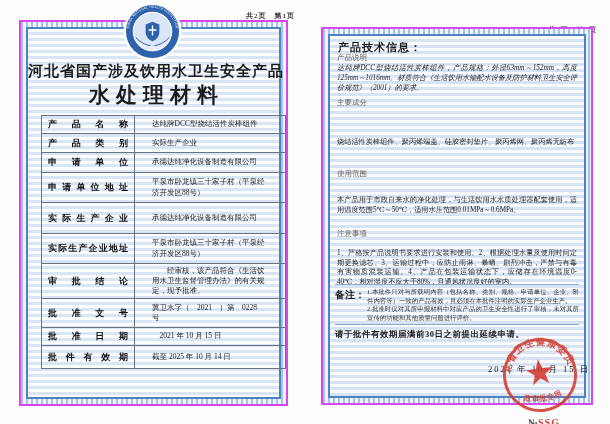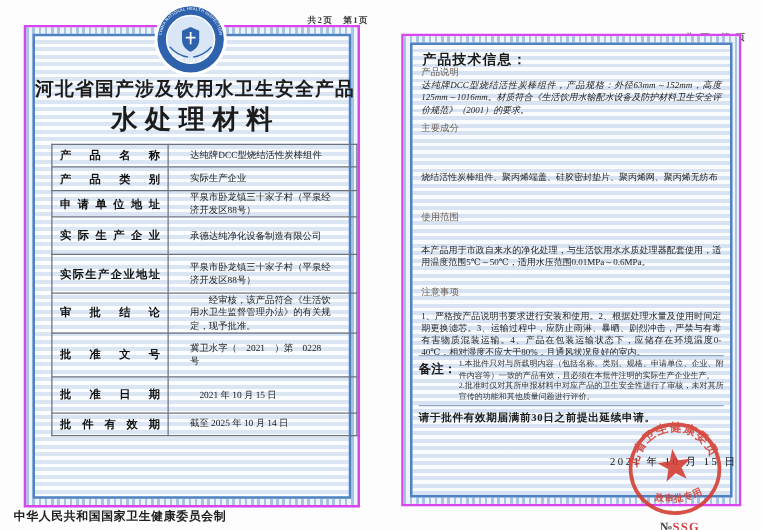--- a/index.html
+++ b/index.html
@@ -83,20 +83,24 @@
         <div class="title2">水处理材料</div>
         <table class="cert-table">
           <tbody>
               <tr>
             <td class="lbl">产品名称</td>
             <td class="val">达纯牌DCC型烧结活性炭棒组件</td>
               </tr>
           <tr>
             <td class="lbl">产品类别</td>
             <td class="val">实际生产企业</td>
+              </tr>
+          <tr>
+            <td class="lbl">申请单位</td>
+            <td class="val">承德达纯净化设备制造有限公司</td>
               </tr>
           <tr>
             <td class="lbl">申请单位地址</td>
             <td class="val">平泉市卧龙镇三十家子村（平泉经济开发区88号）</td>
               </tr>
           <tr>
             <td class="lbl">实际生产企业</td>
             <td class="val">承德达纯净化设备制造有限公司</td>
               </tr>
           <tr>
@@ -186,19 +190,18 @@
         <text font-size="9.5" fill="#d23a2e" font-weight="bold" letter-spacing="1">
           <textPath href="#sealTop" startOffset="50%" text-anchor="middle">河北省卫生健康委员会</textPath>
         </text>
         <text font-size="7.5" fill="#d23a2e" font-weight="bold" letter-spacing=".5">
           <textPath href="#sealBot" startOffset="50%" text-anchor="middle">行政审批专用章</textPath>
         </text>
       </g>
     </svg>
   </div>
 
-  <div class="footer1">中华人民共和国国家卫生健康委员会制</div>
 
   <div class="serial">
     <span class="sym">№</span><span class="code">SSG</span>
   </div>
 
 </div>
 
 </body></html>

